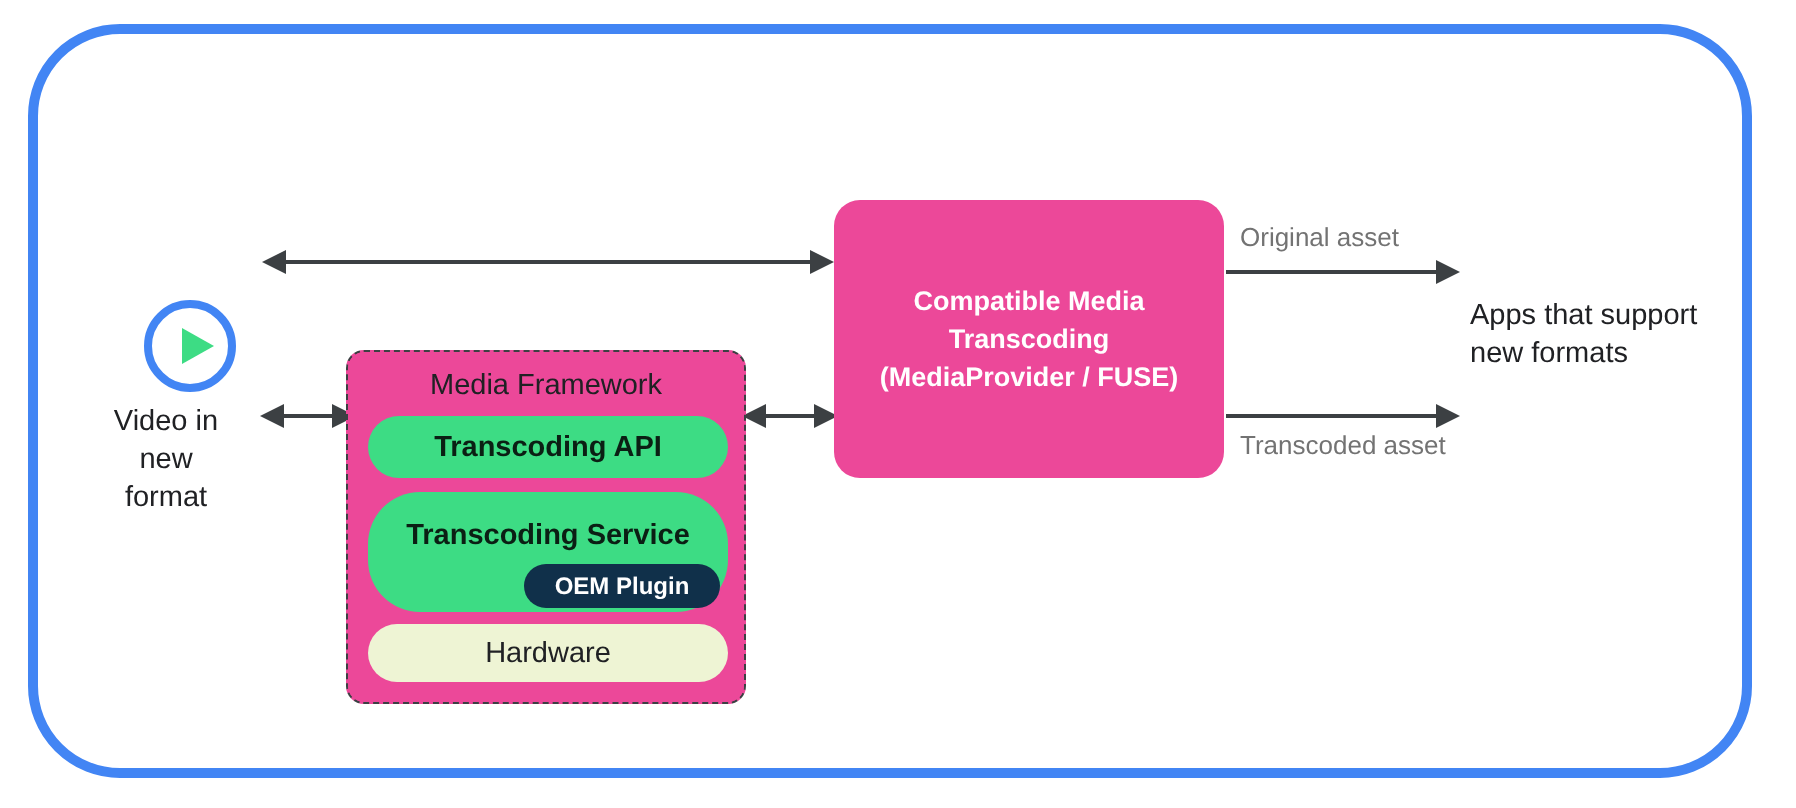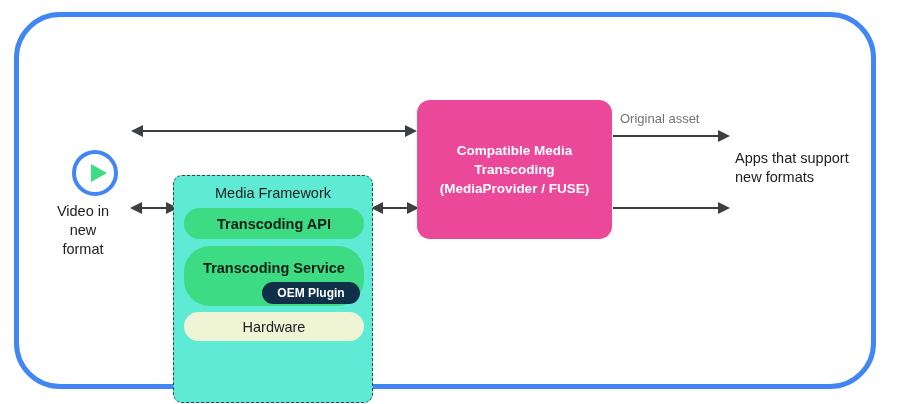--- a/index.html
+++ b/index.html
@@ -66,25 +66,25 @@
     color: #202124;
     white-space: pre-line;
   }
 
   
   .framework-box {
     position: absolute;
     left: 173px;
     top: 175px;
     width: 200px;
-    height: 228px;
+    height: 177px;
     box-sizing: border-box;
     border: 1.6px dashed #3c4043;
     border-radius: 9px;
-    background: #5eead4;
+    background: #ec4899;
   }
   .framework-title {
     position: absolute;
     left: 0;
     top: 9px;
     width: 100%;
     text-align: center;
     font-size: 14.5px;
     color: #202124;
   }
@@ -272,14 +272,15 @@
   </div>
 
   <div class="cmt-box">Compatible Media
 Transcoding
 (MediaProvider / FUSE)</div>
 
   <div class="asset-label lbl-original">Original asset</div>
   <div class="apps-label lbl-apps-support">Apps that support
 new formats</div>
 
+  <div class="asset-label lbl-transcoded">Transcoded asset</div>
 
 </div>
 
 </body></html>

